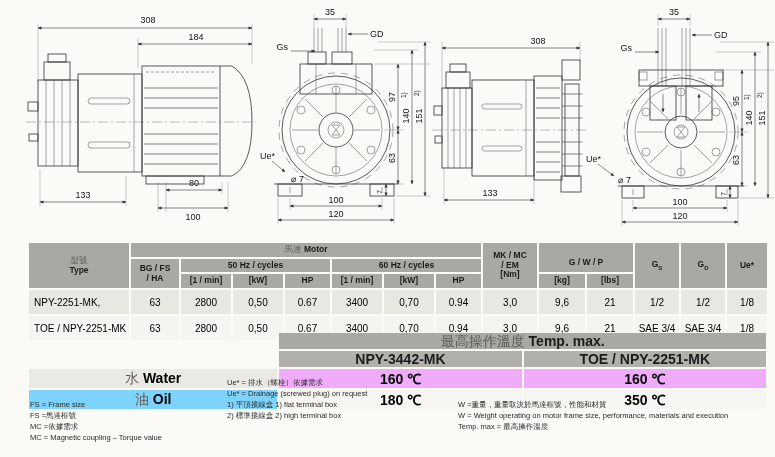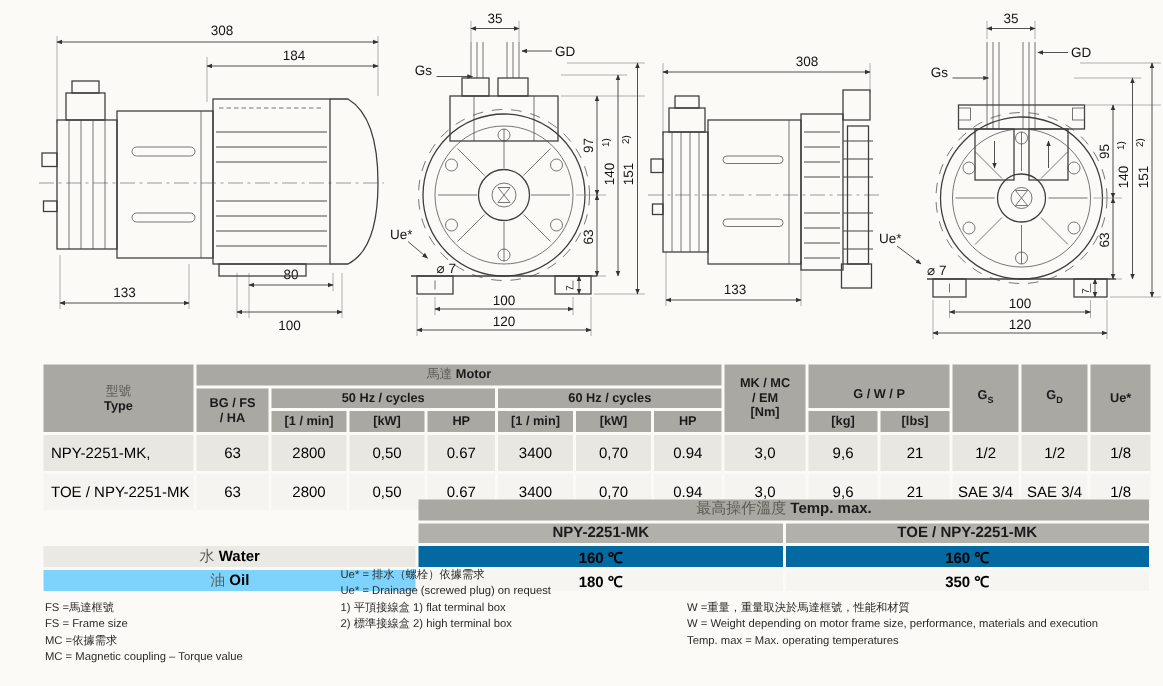--- a/index.html
+++ b/index.html
@@ -21,26 +21,26 @@
   .hd{background:#a9a8a3;color:#1b1b1b;font-size:8.5px;font-weight:bold;line-height:1.15;}
   .hd .zh,.zh{color:#5d5c56;font-weight:normal;}
   .mt td{font-size:10px;font-weight:normal;height:24px;}
   .r1 td{background:#e9e7e2;}
   .r2 td{background:#f5f4f0;}
   td.tl,th.tl{text-align:left;padding-left:5px;}
   .h1{height:14px;} .h2{height:13px;margin-left:28px;} .h3{height:14px;}
   sub{font-size:6px;}
   
   .tt{position:absolute;left:27px;top:331px;width:741px;}
-  .tt th,.tt td{overflow:hidden;white-space:nowrap;text-align:center;padding:0;font-size:10px;}
+  .tt th,.tt td{overflow:hidden;white-space:nowrap;text-align:center;padding:0;font-size:14px;}
   .tt .blank{background:transparent;border:none;}
   .tt .hd2{background:#b1b0ab;color:#1b1b1b;font-weight:bold;height:13px;}
   .tt th{height:14px;}
   .tt td{font-weight:bold;height:13px;}
-  .tr1 td.vc{background:#0369a1;} .tr2 td.vc{background:#f6f5f1;}
+  .tr1 td.vc{background:#f0abfc;} .tr2 td.vc{background:#f6f5f1;}
   .tr1 td.lbl{background:#ebe9e4;} .tr2 td.lbl{background:#7dd3fc;}
   
   .notes div{font-size:7.5px;line-height:11px;color:#2a2a28;white-space:nowrap;}
   .nc1{position:absolute;left:30px;top:399px;}
   .nc2{position:absolute;left:227px;top:377px;}
   .nc3{position:absolute;left:458px;top:399px;}
 </style>
 </head>
 <body>
 
@@ -417,51 +417,51 @@
       </colgroup>
     <tbody>
         <tr>
       <td class="blank"></td>
       <th colspan="2" class="hd">
         <span class="zh">最高操作溫度</span> <span>Temp. max.</span>
       </th>
     </tr>
     <tr>
       <td class="blank"></td>
-      <th class="hd2">NPY-2251-MK</th>
+      <th class="hd2">NPY-3442-MK</th>
       <th class="hd2">TOE / NPY-2251-MK</th>
     </tr>
     <tr class="tr1">
       <td class="lbl tl">
         <span class="zh">水</span> <b>Water</b>
       </td>
       <td class="vc">160 ℃</td>
       <td class="vc">160 ℃</td>
     </tr>
     <tr class="tr2">
       <td class="lbl tl">
         <span class="zh">油</span> <b>Oil</b>
       </td>
       <td class="vc">180 ℃</td>
       <td class="vc">350 ℃</td>
     </tr>
   </tbody>
     </table>
 
   <div class="notes nc1">
+    <div>FS = Frame size</div>
     <div>FS =馬達框號</div>
-    <div>FS = Frame size</div>
     <div>MC =依據需求</div>
     <div>MC = Magnetic coupling – Torque value</div>
   </div>
   <div class="notes nc2">
     <div>Ue* = 排水（螺栓）依據需求</div>
     <div>Ue* = Drainage (screwed plug) on request</div>
     <div>1) 平頂接線盒    1) flat terminal box</div>
     <div>2) 標準接線盒    2) high terminal box</div>
   </div>
   <div class="notes nc3">
     <div>W =重量，重量取決於馬達框號，性能和材質</div>
-    <div>W = Weight depending on motor frame size, performance, materials and execution</div>
-    <div>Temp. max = Max. operating temperatures</div>
+    <div>W = Weight operating on motor frame size, performance, materials and execution</div>
+    <div>Temp. max = 最高操作溫度</div>
   </div>
 
 </div>
 
 </body></html>

